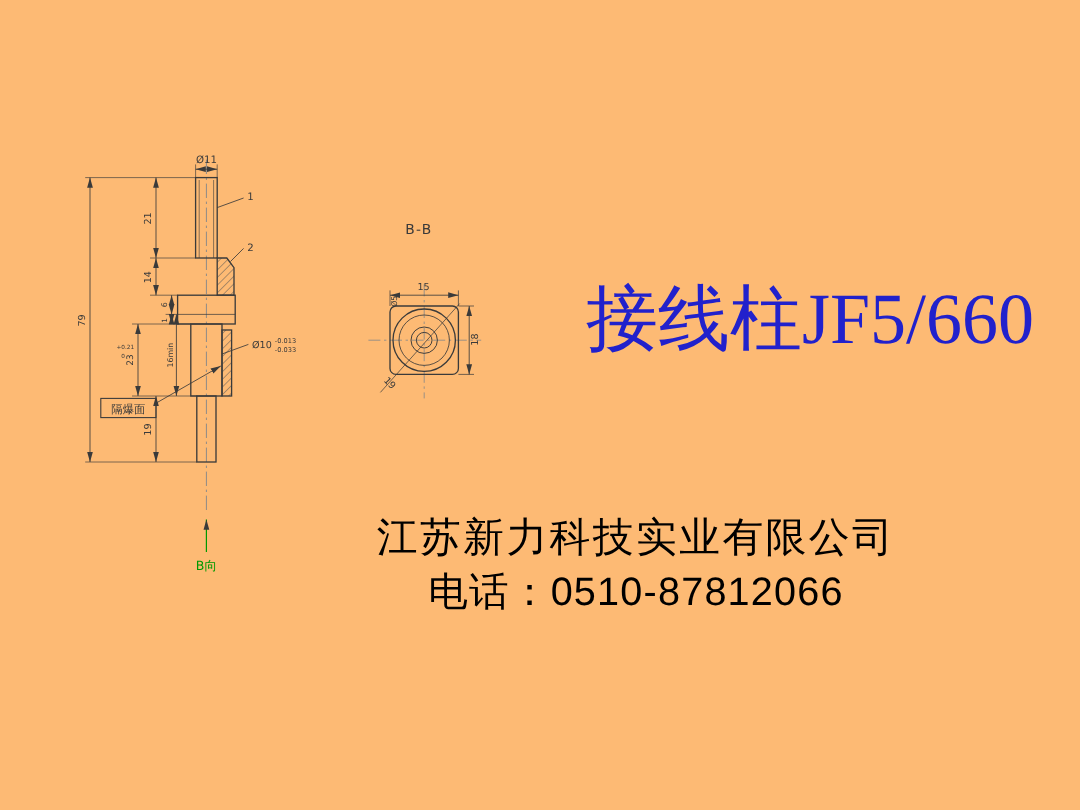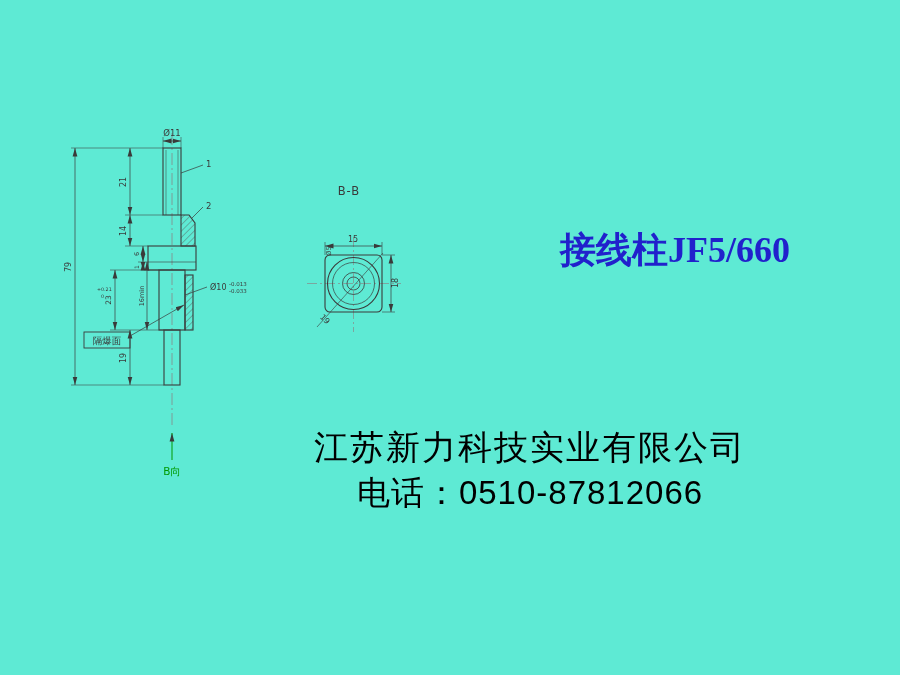--- a/index.html
+++ b/index.html
@@ -1,20 +1,20 @@
 <!DOCTYPE html>
 <html><head>
 <meta charset="utf-8">
 <style>
   html,body{margin:0;padding:0;background:#fff;}
-  #stage{position:relative;width:900px;height:675px;background:#5eead4;overflow:hidden;
+  #stage{position:relative;width:900px;height:675px;background:#fdba74;overflow:hidden;
          font-family:"Liberation Sans",sans-serif;}
   svg text{font-family:"DejaVu Sans",sans-serif;fill:#3a3a3a;}
   .title{position:absolute;left:455px;top:226px;width:440px;text-align:center;
-         font-family:"Liberation Serif",serif;font-size:36px;font-weight:700;
+         font-family:"Liberation Serif",serif;font-size:60px;font-weight:400;
          white-space:nowrap;}
   .company{position:absolute;left:235px;top:425px;width:590px;text-align:center;
            font-family:Liberation Sans, sans-serif;color:#000;}
   .company .name{font-size:34px;letter-spacing:2px;white-space:nowrap;}
   .company .phone{font-size:33px;letter-spacing:1px;white-space:nowrap;}
 </style>
 </head>
 <body>
 
 <div id="stage">

